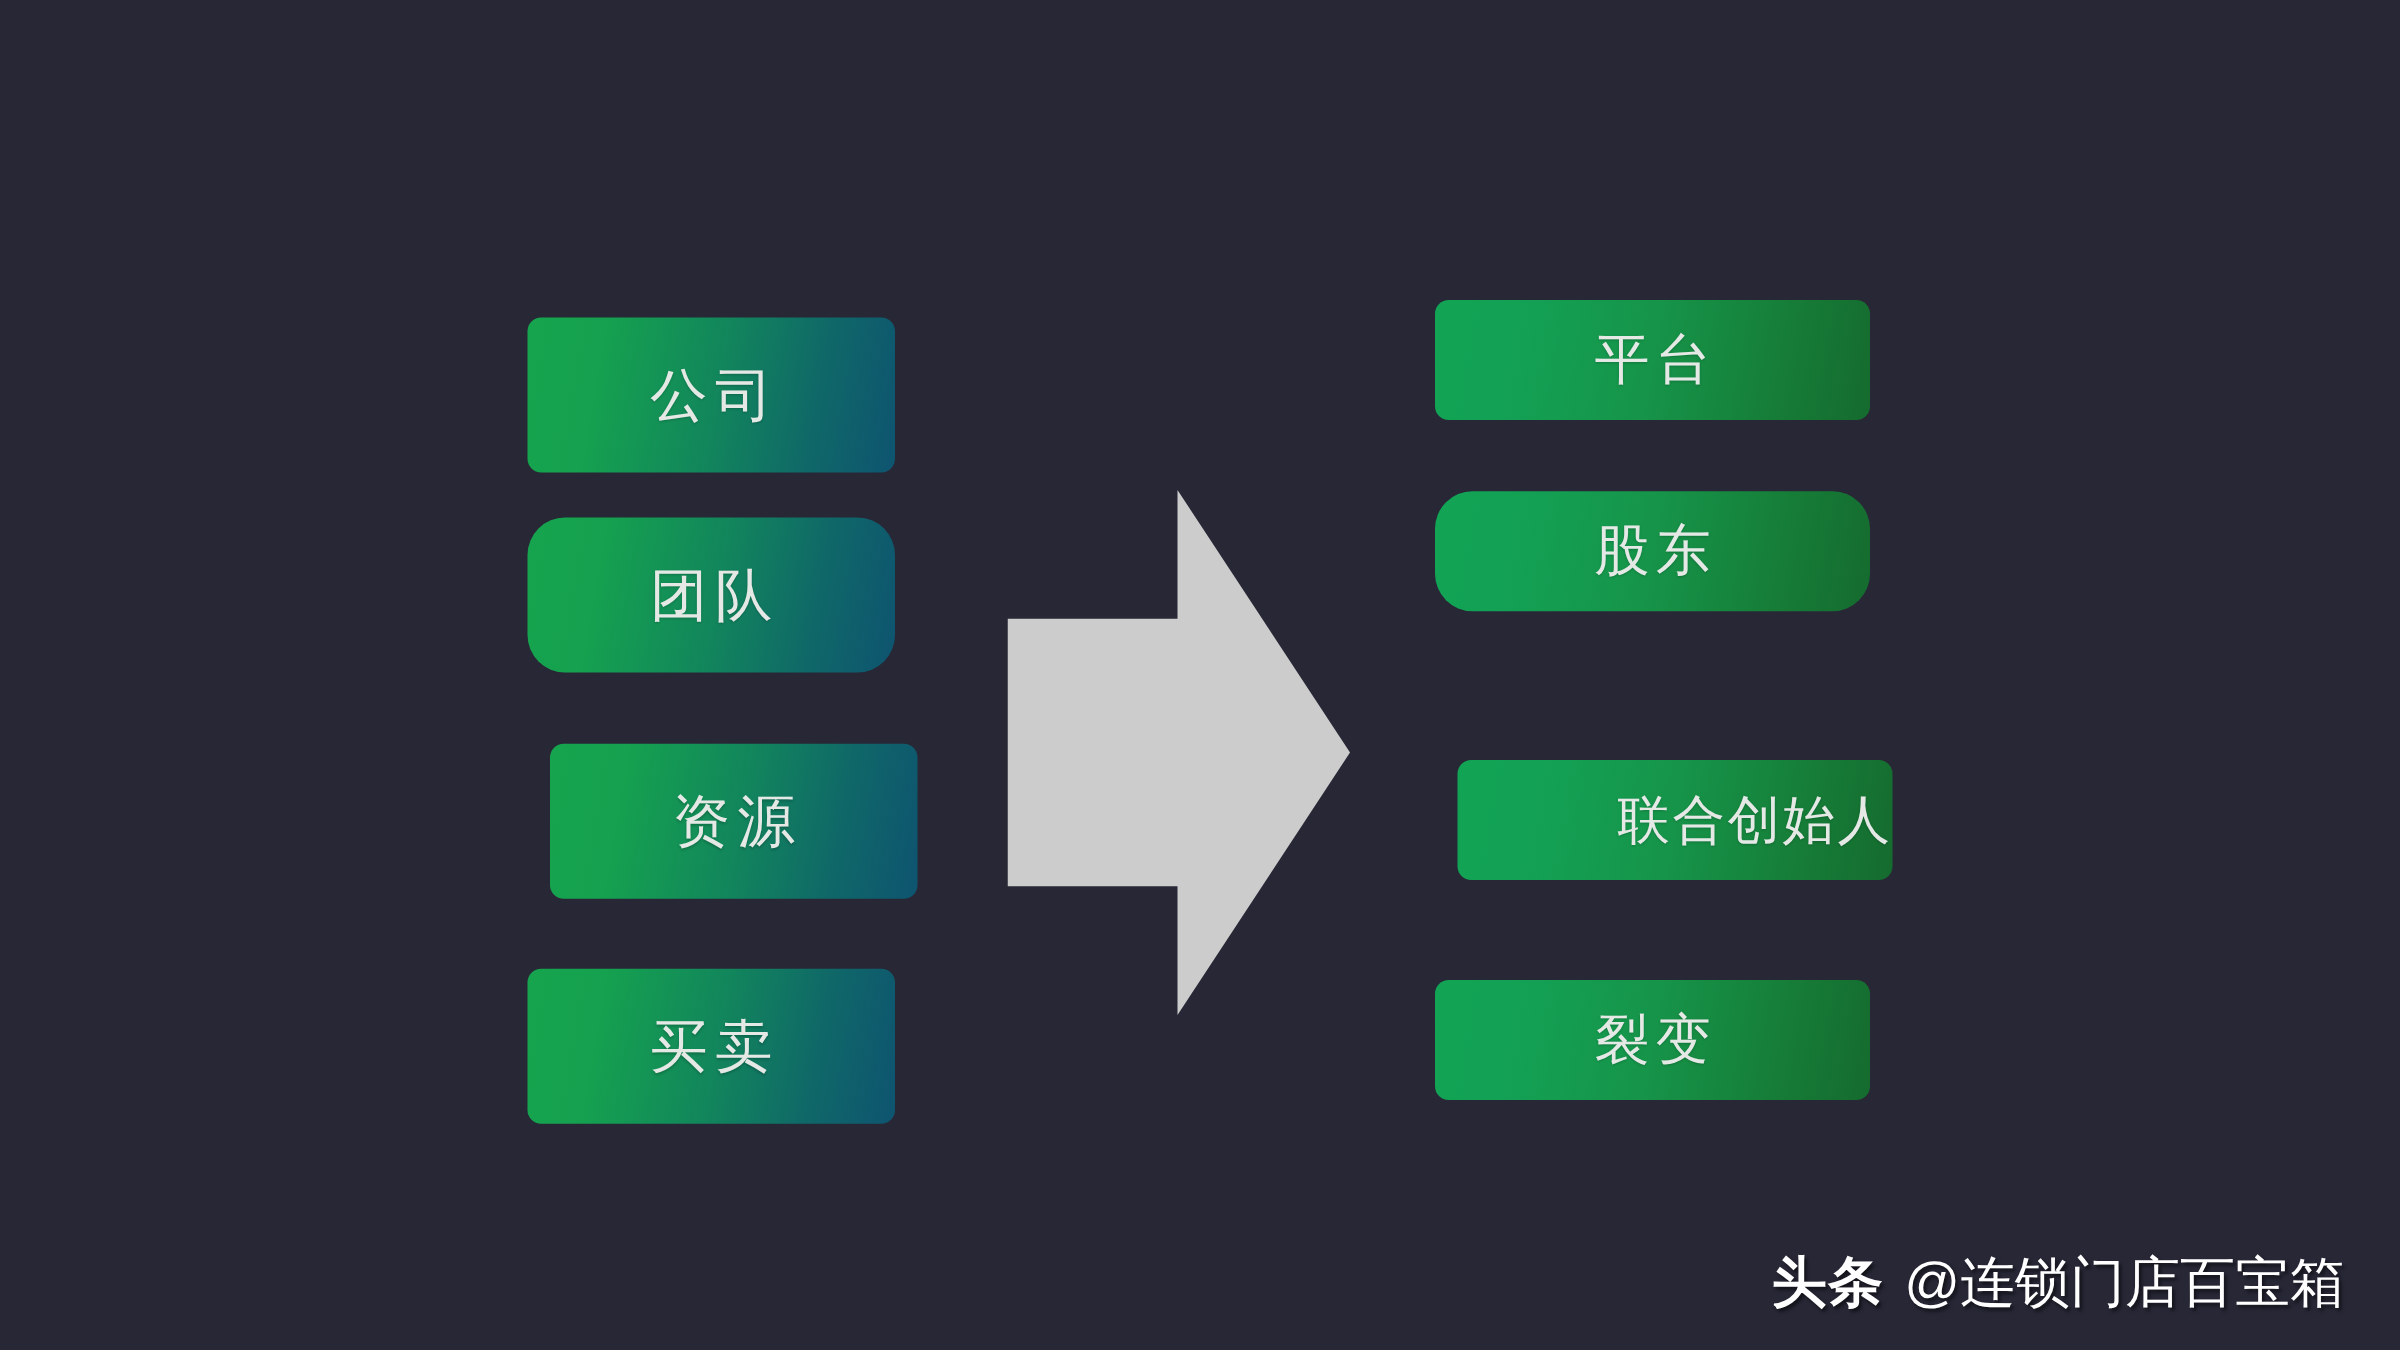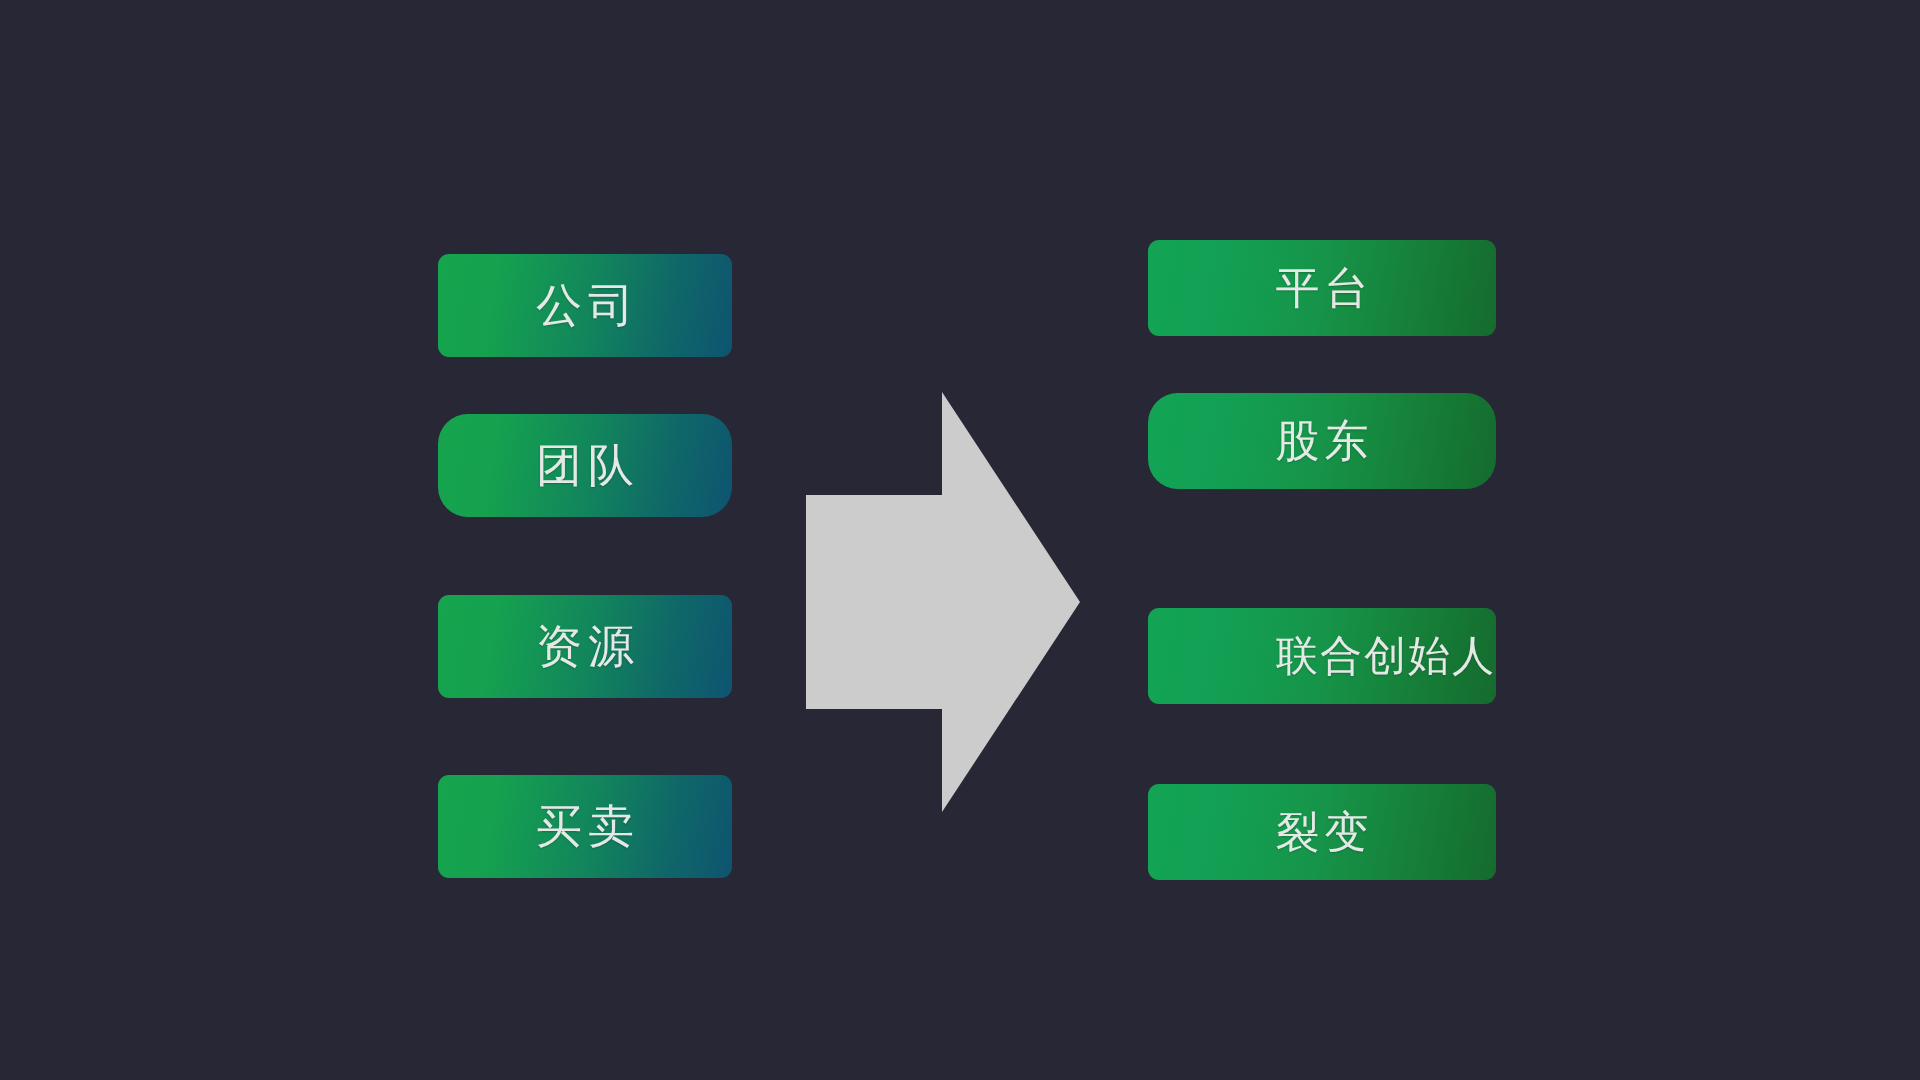--- a/index.html
+++ b/index.html
@@ -37,25 +37,24 @@
     font-size: 45px;
     font-weight: 400;
     letter-spacing: 4px;
     line-height: 1;
     white-space: nowrap;
     text-shadow: 0 1px 2px rgba(0,0,0,0.20);
   }
 
   
   .col-left .pill {
-    left: 438px;
+    left: 422px;
     width: 294px;
-    height: 103px;
+    height: 124px;
     background: linear-gradient(100deg, #16a44e 0%, #15a14f 20%, #12855c 52%, #0f6768 78%, #0e5470 100%);
-    font-family: Liberation Serif, serif;
   }
   .col-left .pill .pill-label {
     font-size: 46px;
     letter-spacing: 6px;
     text-indent: 6px;
   }
 
   
   .col-right .pill {
     left: 1148px;
@@ -70,21 +69,21 @@
   }
   .col-right .pill.wide-label .pill-label {
     font-size: 42px;
     letter-spacing: 2px;
     text-indent: 2px;
   }
 
   
   .row0 { top: 254px; }
   .row1 { top: 414px; border-radius: 30px; }
-  .row2 { top: 595px; }
+  .row2 { top: 595px; margin-left: 18px; }
   .row3 { top: 775px; }
 
   .col-right .row0 { top: 240px; }
   .col-right .row1 { top: 393px; }
   .col-right .row2 { top: 608px; justify-content: flex-end; }
   .col-right .row3 { top: 784px; }
 
   
   #arrow-wrap {
     position: absolute;
@@ -156,14 +155,18 @@
       <span class="pill-label">股东</span>
     </div>
     <div class="pill row2 wide-label">
       <span class="pill-label">联合创始人</span>
     </div>
     <div class="pill row3">
       <span class="pill-label">裂变</span>
     </div>
   </div>
 
+  <div id="watermark">
+    <span class="wm-brand">头条</span>
+    <span class="wm-handle">@连锁门店百宝箱</span>
+  </div>
 
 </div>
 
 </body></html>

